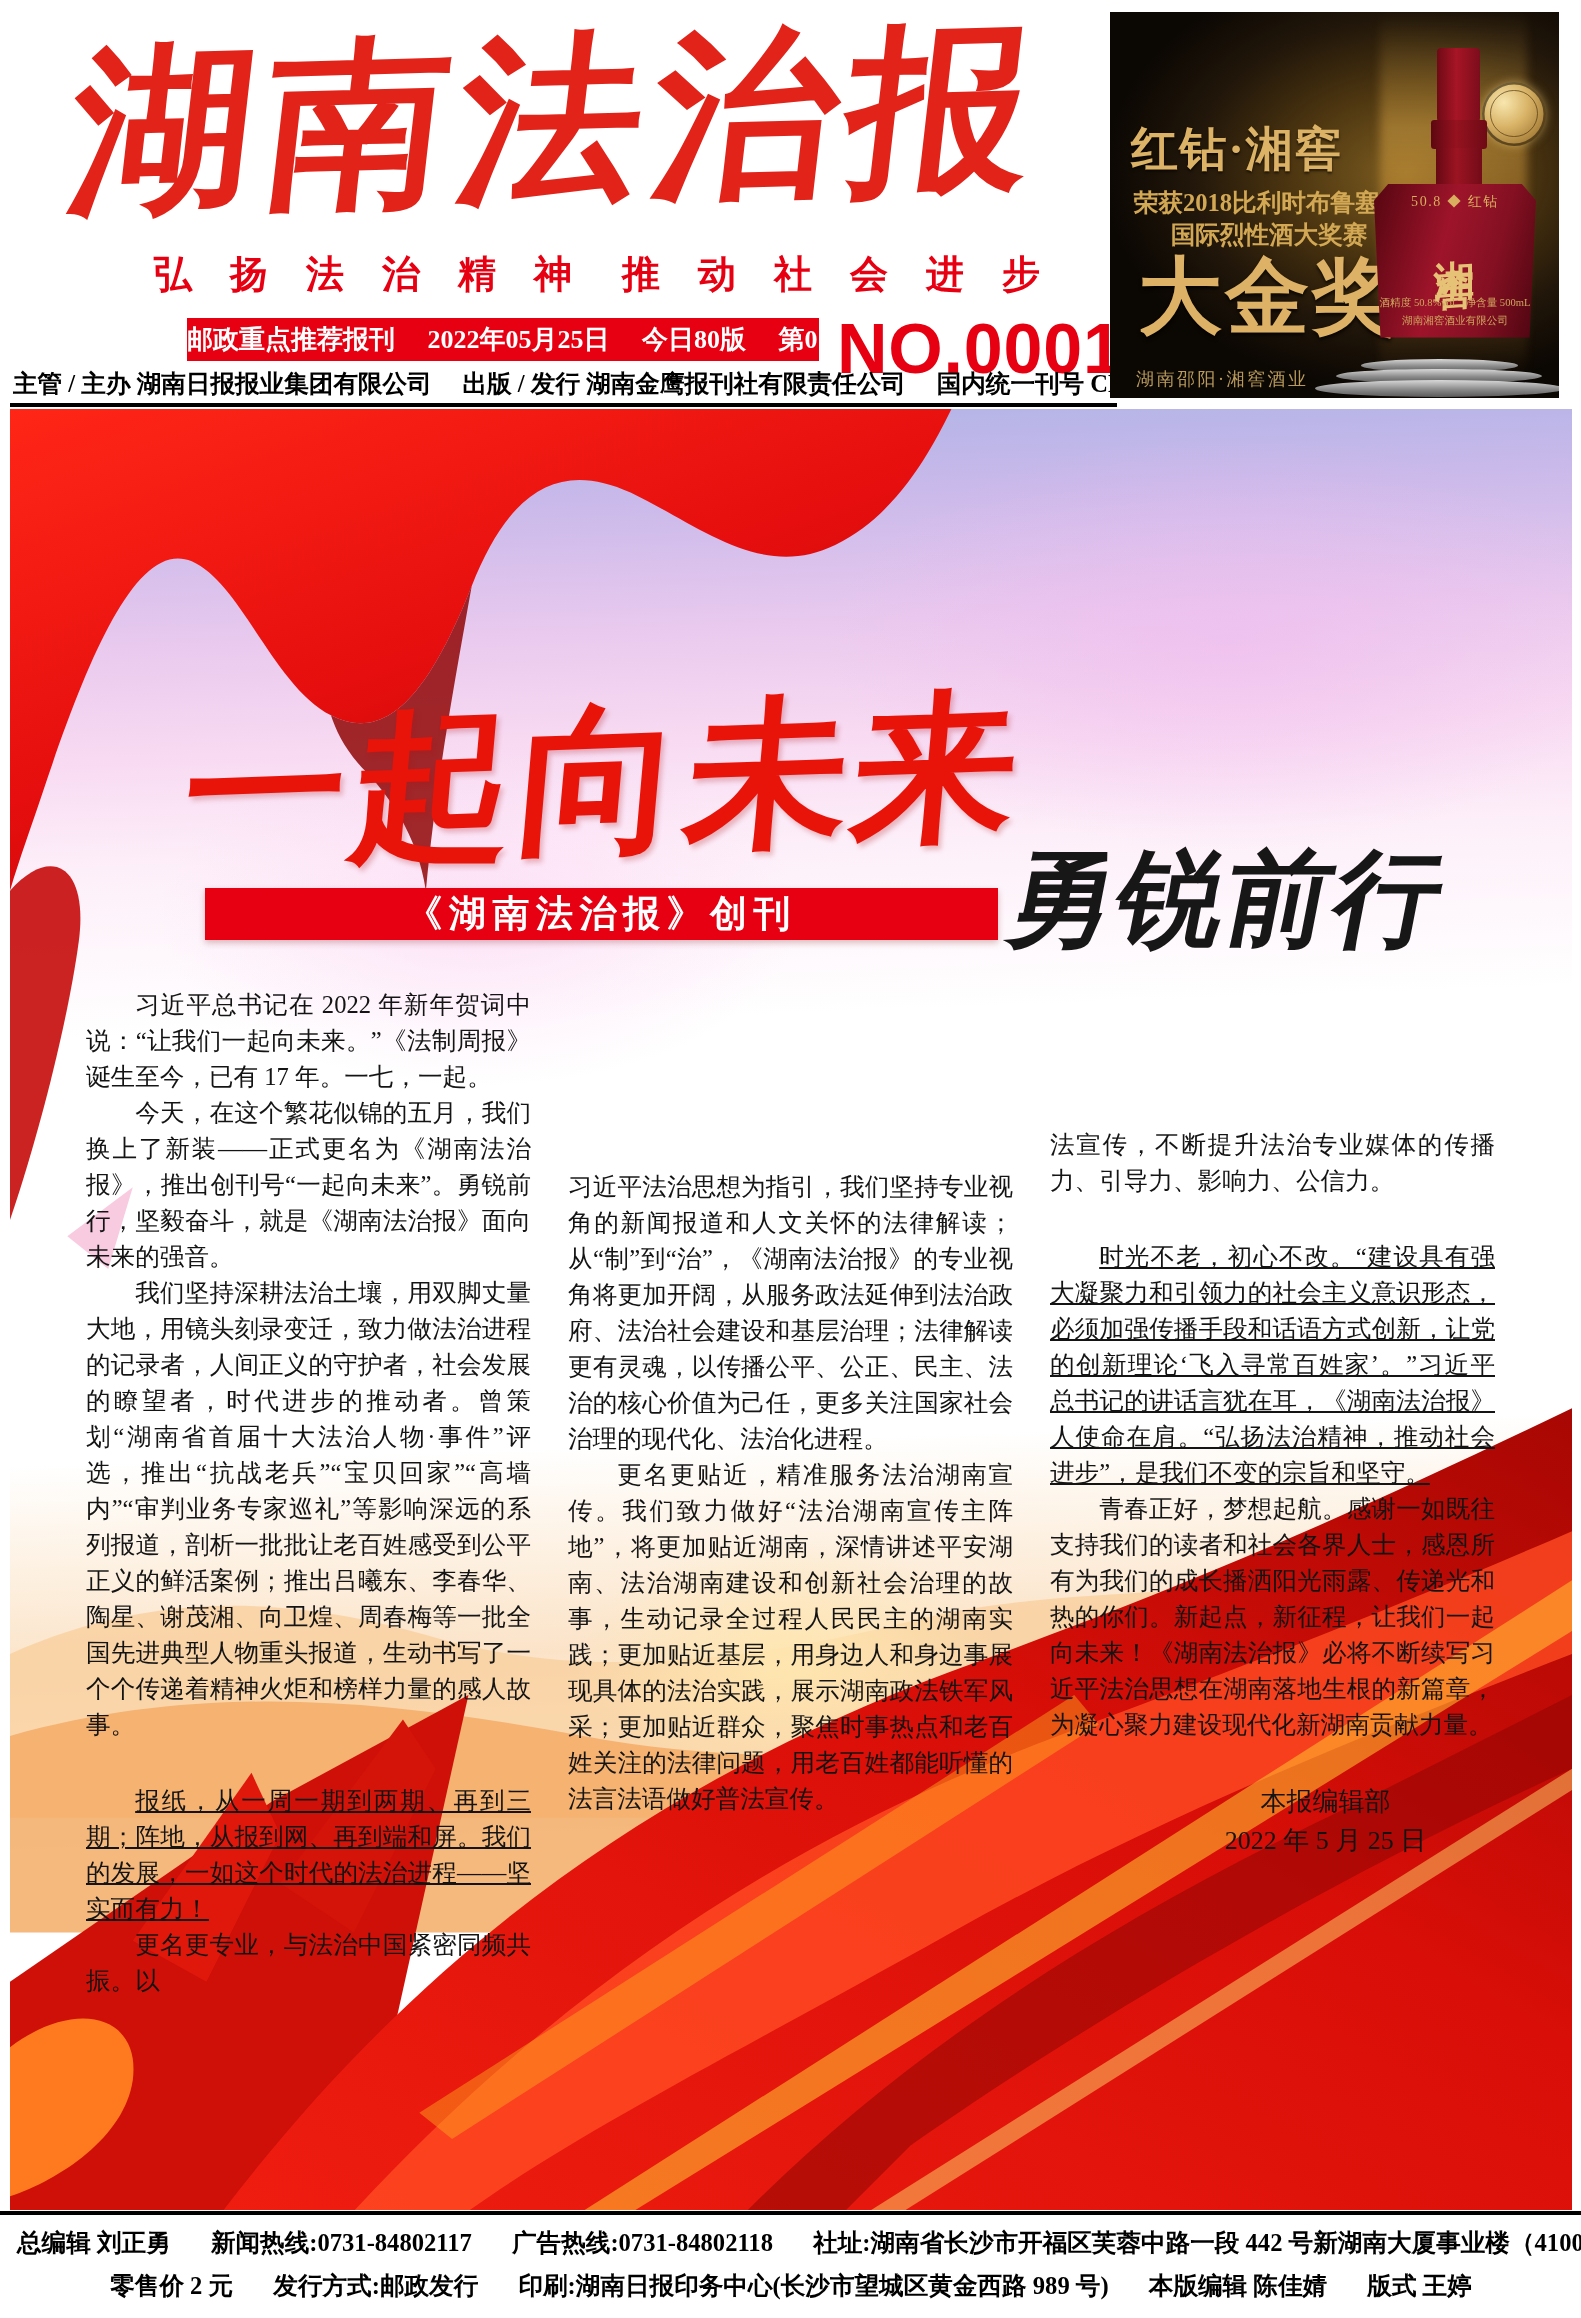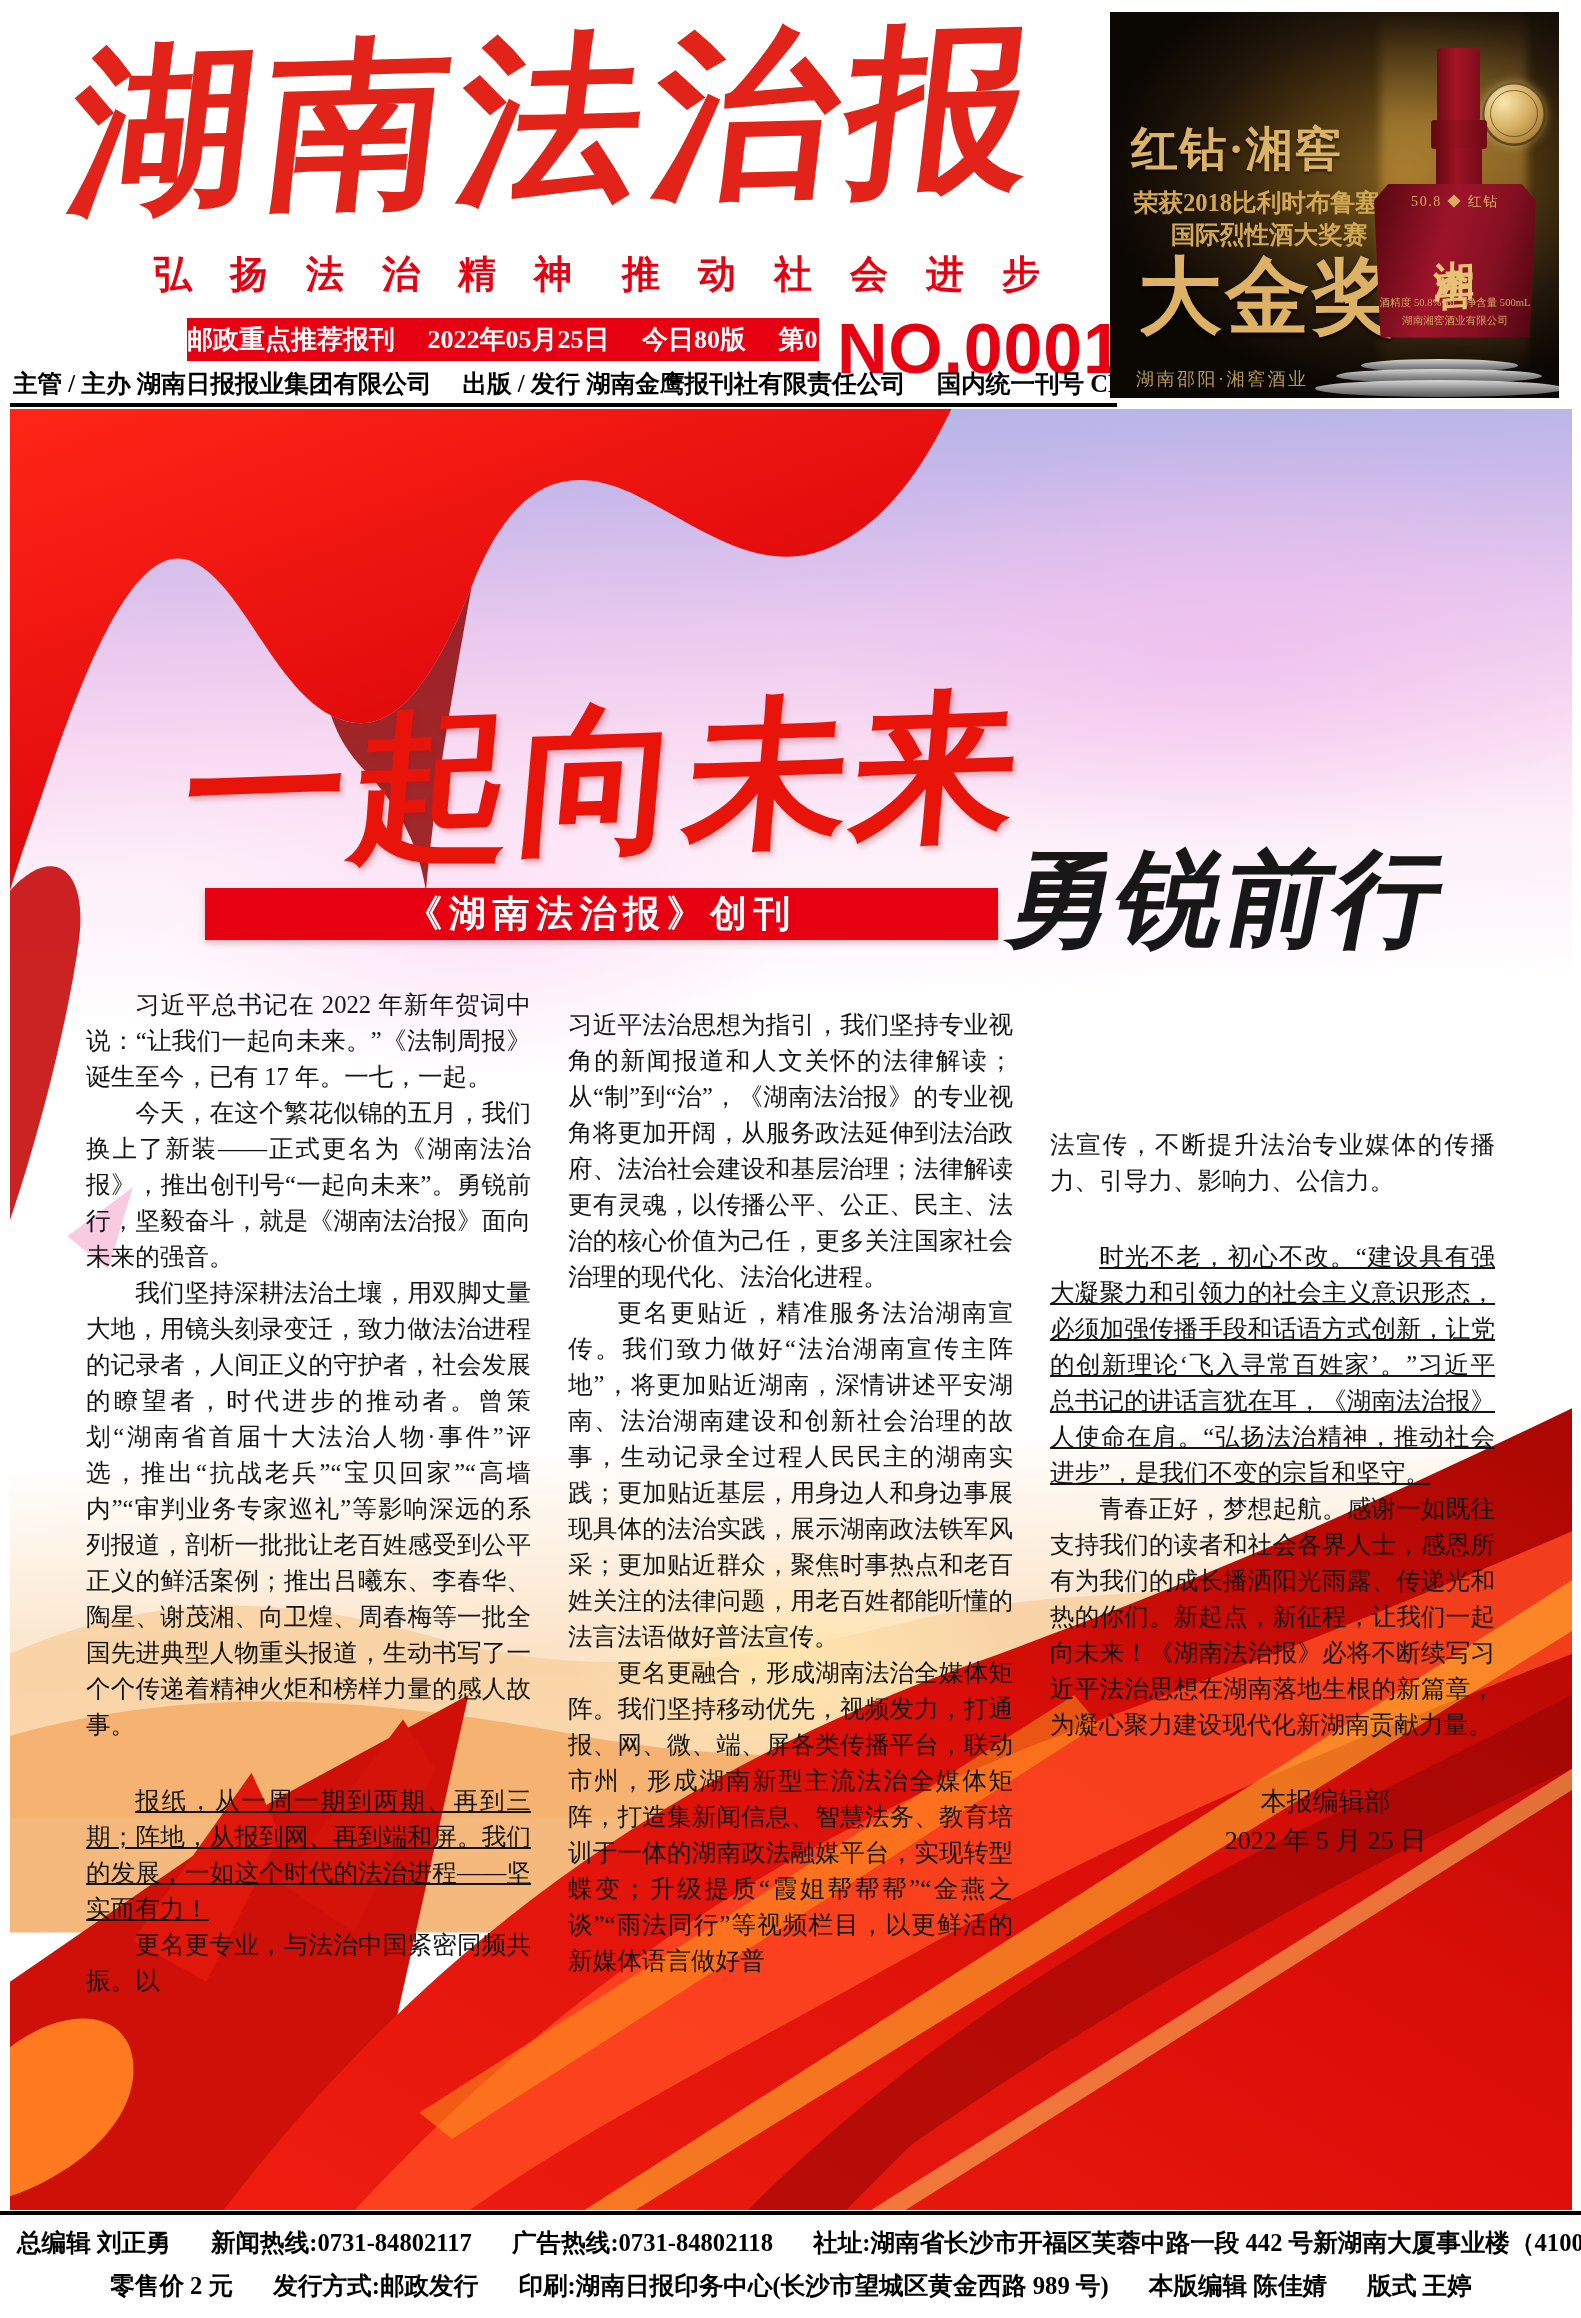--- a/index.html
+++ b/index.html
@@ -206,21 +206,20 @@
     <div class="col">
       <p class="para">习近平总书记在 2022 年新年贺词中说：“让我们一起向未来。”《法制周报》诞生至今，已有 17 年。一七，一起。</p>
       <p class="para">今天，在这个繁花似锦的五月，我们换上了新装——正式更名为《湖南法治报》，推出创刊号“一起向未来”。勇锐前行，坚毅奋斗，就是《湖南法治报》面向未来的强音。</p>
       <p class="para">我们坚持深耕法治土壤，用双脚丈量大地，用镜头刻录变迁，致力做法治进程的记录者，人间正义的守护者，社会发展的瞭望者，时代进步的推动者。曾策划“湖南省首届十大法治人物·事件”评选，推出“抗战老兵”“宝贝回家”“高墙内”“审判业务专家巡礼”等影响深远的系列报道，剖析一批批让老百姓感受到公平正义的鲜活案例；推出吕曦东、李春华、陶星、谢茂湘、向卫煌、周春梅等一批全国先进典型人物重头报道，生动书写了一个个传递着精神火炬和榜样力量的感人故事。</p>
       <p class="para gap">报纸，从一周一期到两期、再到三期；阵地，从报到网、再到端和屏。我们的发展，一如这个时代的法治进程——坚实而有力！</p>
       <p class="para">更名更专业，与法治中国紧密同频共振。以</p>
     </div>
     <div class="col">
       <p class="para noindent">习近平法治思想为指引，我们坚持专业视角的新闻报道和人文关怀的法律解读；从“制”到“治”，《湖南法治报》的专业视角将更加开阔，从服务政法延伸到法治政府、法治社会建设和基层治理；法律解读更有灵魂，以传播公平、公正、民主、法治的核心价值为己任，更多关注国家社会治理的现代化、法治化进程。</p>
       <p class="para">更名更贴近，精准服务法治湖南宣传。我们致力做好“法治湖南宣传主阵地”，将更加贴近湖南，深情讲述平安湖南、法治湖南建设和创新社会治理的故事，生动记录全过程人民民主的湖南实践；更加贴近基层，用身边人和身边事展现具体的法治实践，展示湖南政法铁军风采；更加贴近群众，聚焦时事热点和老百姓关注的法律问题，用老百姓都能听懂的法言法语做好普法宣传。</p>
-      <p class="para">更名更融合，形成湖南法治全媒体矩阵。我们坚持移动优先，视频发力，打通报、网、微、端、屏各类传播平台，联动市州，形成湖南新型主流法治全媒体矩阵，打造集新闻信息、智慧法务、教育培训于一体的湖南政法融媒平台，实现转型蝶变；升级提质“霞姐帮帮帮”“金燕之谈”“雨法同行”等视频栏目，以更鲜活的新媒体语言做好普</p>
     </div>
     <div class="col">
       <p class="para noindent">法宣传，不断提升法治专业媒体的传播力、引导力、影响力、公信力。</p>
       <p class="para gap">时光不老，初心不改。“建设具有强大凝聚力和引领力的社会主义意识形态，必须加强传播手段和话语方式创新，让党的创新理论‘飞入寻常百姓家’。”习近平总书记的讲话言犹在耳，《湖南法治报》人使命在肩。“弘扬法治精神，推动社会进步”，是我们不变的宗旨和坚守。</p>
       <p class="para">青春正好，梦想起航。感谢一如既往支持我们的读者和社会各界人士，感恩所有为我们的成长播洒阳光雨露、传递光和热的你们。新起点，新征程，让我们一起向未来！《湖南法治报》必将不断续写习近平法治思想在湖南落地生根的新篇章，为凝心聚力建设现代化新湖南贡献力量。</p>
       <div class="signature">
         <div>本报编辑部</div>
         <div>2022 年 5 月 25 日</div>
       </div>
     </div>

